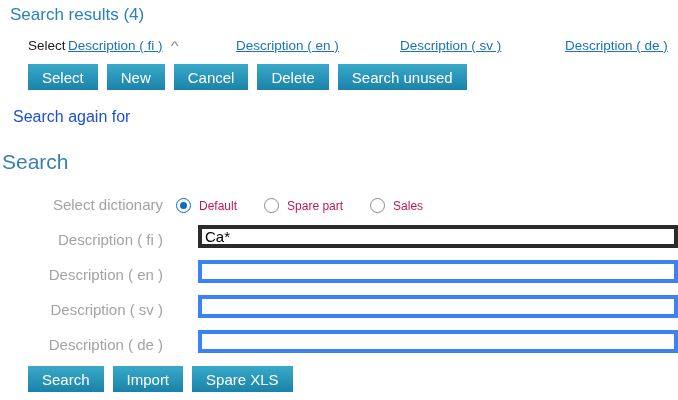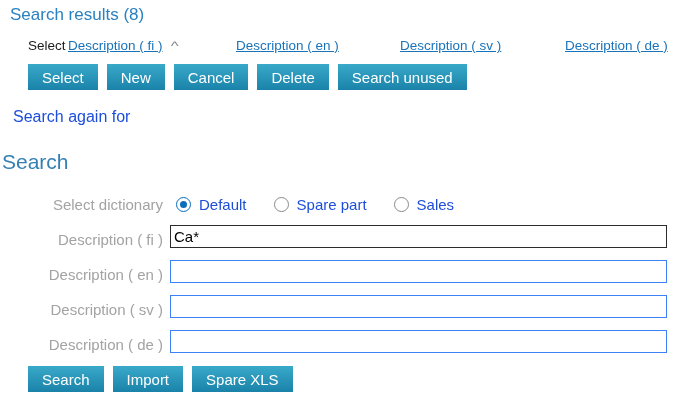--- a/index.html
+++ b/index.html
@@ -51,44 +51,44 @@
     font-size:21px; font-weight:300; color:#3580b3;
   }
 
   .form { margin-top:16px; }
   .form-row { display:flex; align-items:flex-end; margin-bottom:12px; min-height:23px; }
   .form-label {
     flex:0 0 170px; text-align:right; padding-right:7px;
     font-size:15px; color:#a3a3a3; white-space:nowrap;
   }
   .text-input {
-    width:497px; height:23px; border:1px solid #3b82f6;
+    width:497px; height:23px; border:4px solid #3b82f6;
     font-family:"Liberation Sans", sans-serif; font-size:15px;
-    padding:0 3px; color:#000; outline:none; background:#fff;
+    padding:0 3px; color:#000; outline:none; background:#fff;margin-left:28px;
   }
   .text-input.focused { border-color:#2b2b2b; }
 
   .radio-group { display:flex; align-items:center; }
   .radio-option { display:flex; align-items:center; margin-right:27px; cursor:pointer; }
   .radio-circle {
     width:15px; height:15px; border-radius:50%;
     border:1px solid #8a8a8a; background:#fff; position:relative;
     display:inline-block;
   }
   .radio-circle.selected { border:1px solid #0a6ebd; }
   .radio-circle.selected::after {
     content:""; position:absolute; left:3px; top:3px; right:3px; bottom:3px;
     background:#0a6ebd; border-radius:50%;
   }
-  .radio-text { margin-left:8px; font-size:15px; color:#1d4ed8; }
+  .radio-text { margin-left:8px; font-size:12px; color:#be185d; }
 </style>
 </head>
 <body>
 
-<div class="results-title">Search results (8)</div>
+<div class="results-title">Search results (4)</div>
 
 <div class="header-row">
   <span class="select-label">Select</span>
   <span class="header-col col-fi">
     <a class="header-link">Description ( fi )</a>
     <span class="sort-caret">^</span>
   </span>
   <span class="header-col col-en">
     <a class="header-link">Description ( en )</a>
   </span>

